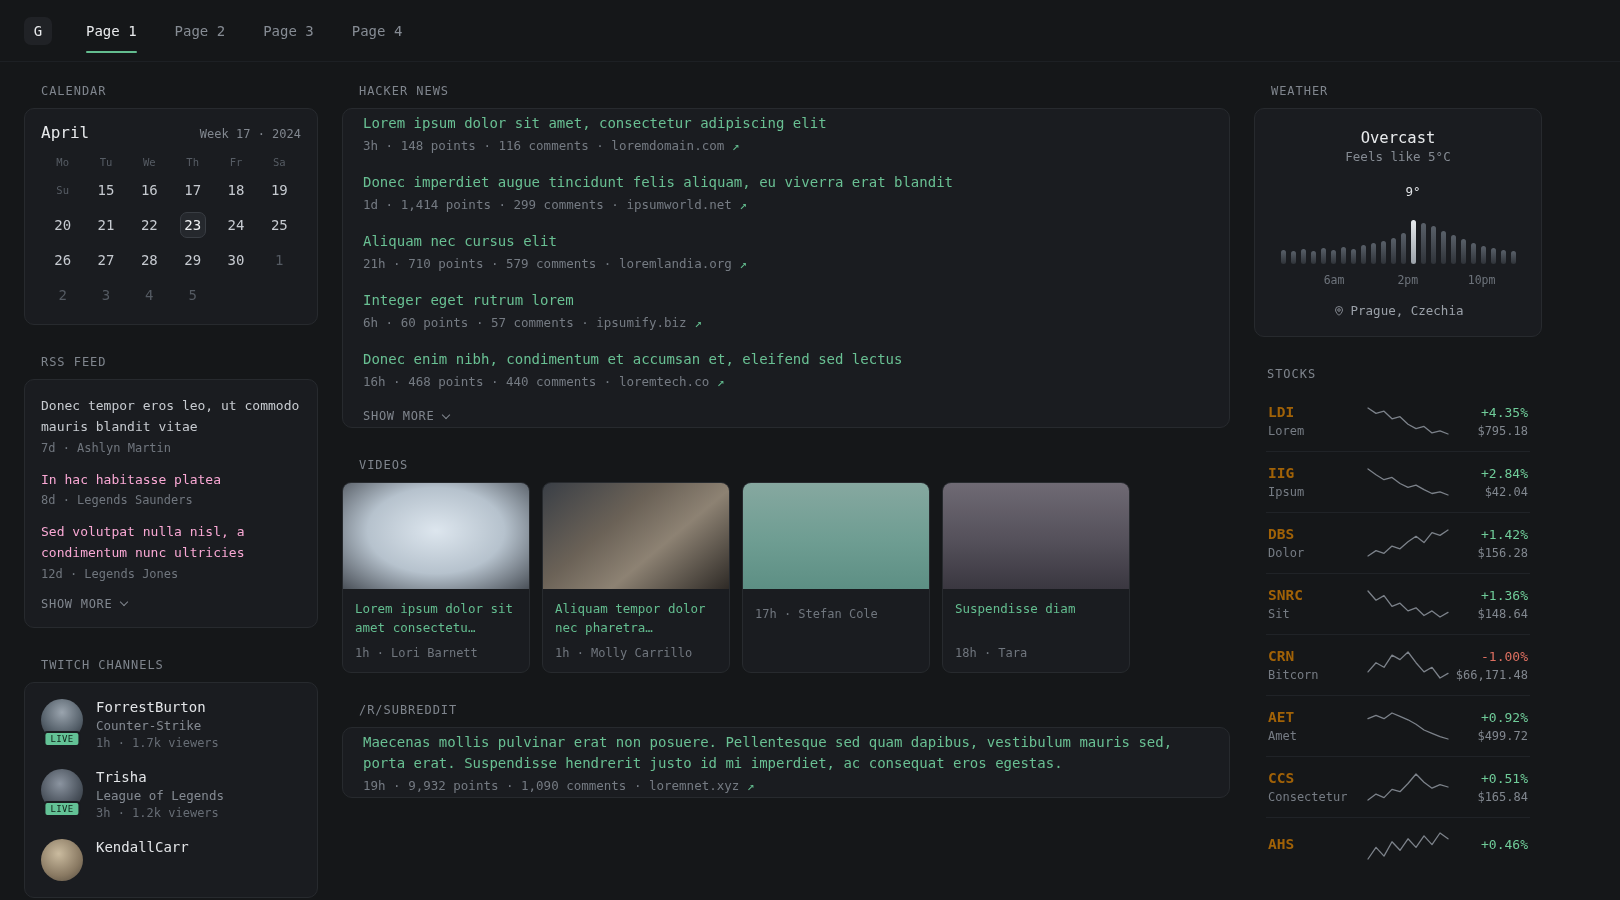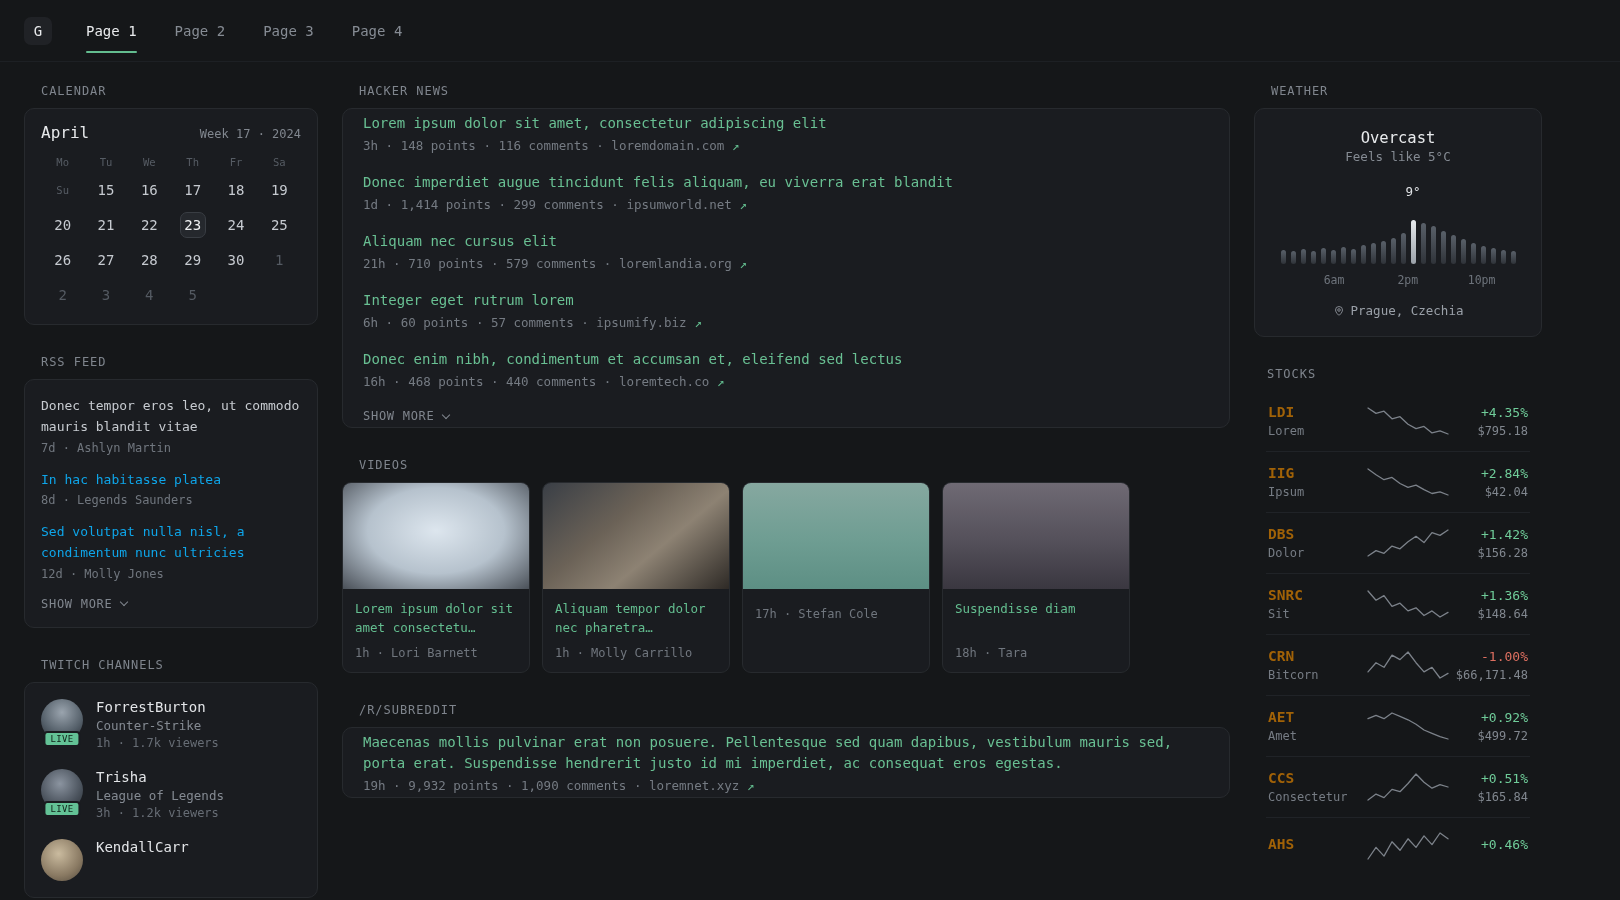--- a/index.html
+++ b/index.html
@@ -29,21 +29,21 @@
   .cal-month { font-size:16px; color:#e7e9eb; }
   .cal-week { font-size:12px; color:#81878f; }
   .cal-grid { display:grid; grid-template-columns:repeat(6,1fr); row-gap:9px; text-align:center; align-items:center; }
   .cal-dh { font-size:10.5px; color:#565c64; }
   .cal-day { font-size:14px; color:#c6cad0; height:26px; line-height:26px; }
   .cal-day.muted { color:#545a62; }
   .cal-day.selected { width:26px; margin:0 auto; background:#25282d; border:1px solid #393d43; border-radius:7px; color:#eef0f2; line-height:24px; }
   
   .rss-card { padding:16px; }
   .feed-item { margin-bottom:15px; }
-  .feed-title { font-size:13px; line-height:1.6; color:#0ea5e9; cursor:pointer; }
+  .feed-title { font-size:13px; line-height:1.6; color:#f9a8d4; cursor:pointer; }
   .feed-item.plain .feed-title { color:#c7cbd0; }
   .feed-meta { font-size:12px; color:#70767e; margin-top:3px; }
   .show-more { display:flex; align-items:center; gap:8px; font-size:12px; letter-spacing:.06em; color:#80868e; margin-top:16px; cursor:pointer; }
   .chev { width:6px; height:6px; border-right:1.5px solid #80868e; border-bottom:1.5px solid #80868e; transform:rotate(45deg); margin-top:-3px; }
   
   .tw-card { padding:16px; }
   .tw-row { display:flex; gap:13px; margin-bottom:19px; }
   .tw-row:last-child { margin-bottom:0; }
   .tw-av { width:42px; height:42px; border-radius:50%; position:relative; flex-shrink:0; }
   .av1 { background:radial-gradient(circle at 50% 32%, #9aa4ae, #55606a 58%, #23282e); }
@@ -166,21 +166,21 @@
         <div class="feed-item plain">
           <div class="feed-title">Donec tempor eros leo, ut commodo mauris blandit vitae</div>
           <div class="feed-meta">7d · Ashlyn Martin</div>
         </div>
         <div class="feed-item">
           <div class="feed-title">In hac habitasse platea</div>
           <div class="feed-meta">8d · Legends Saunders</div>
         </div>
         <div class="feed-item">
           <div class="feed-title">Sed volutpat nulla nisl, a condimentum nunc ultricies</div>
-          <div class="feed-meta">12d · Molly Jones</div>
+          <div class="feed-meta">12d · Legends Jones</div>
         </div>
         <div class="show-more">
           <span>SHOW MORE</span>
           <span class="chev"></span>
         </div>
       </div>
     </div>
 
     <div class="section">
       <div class="sec-head">TWITCH CHANNELS</div>

